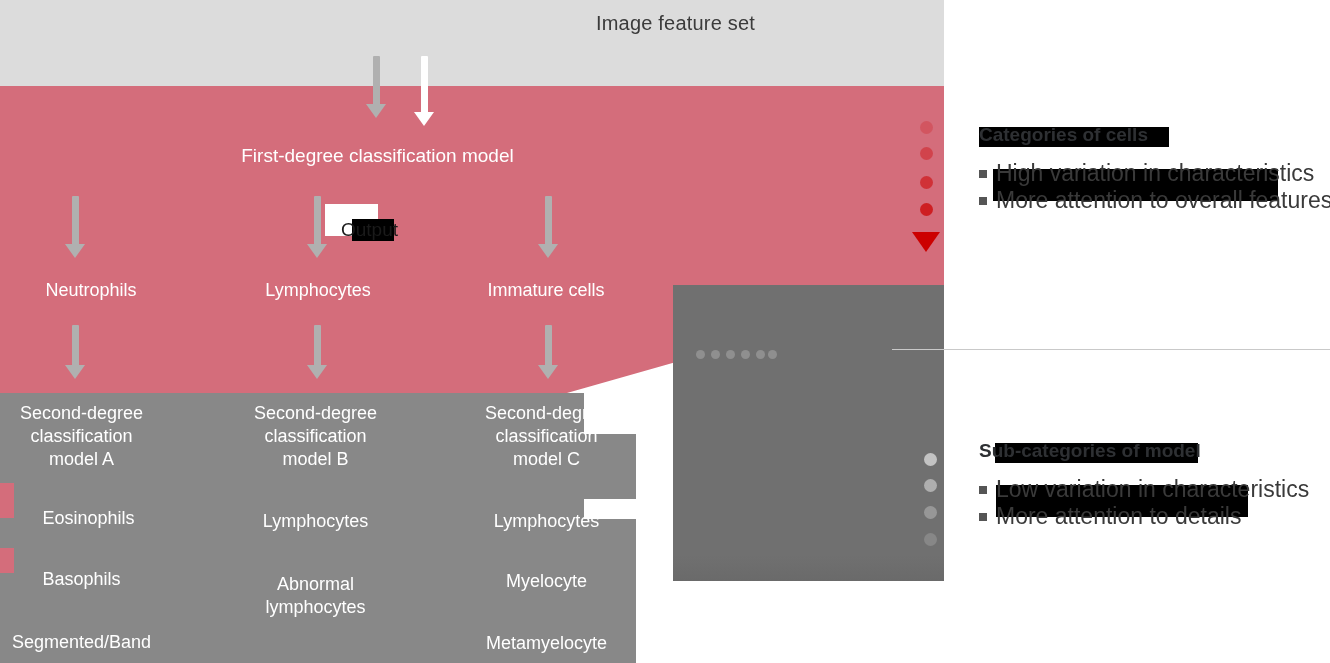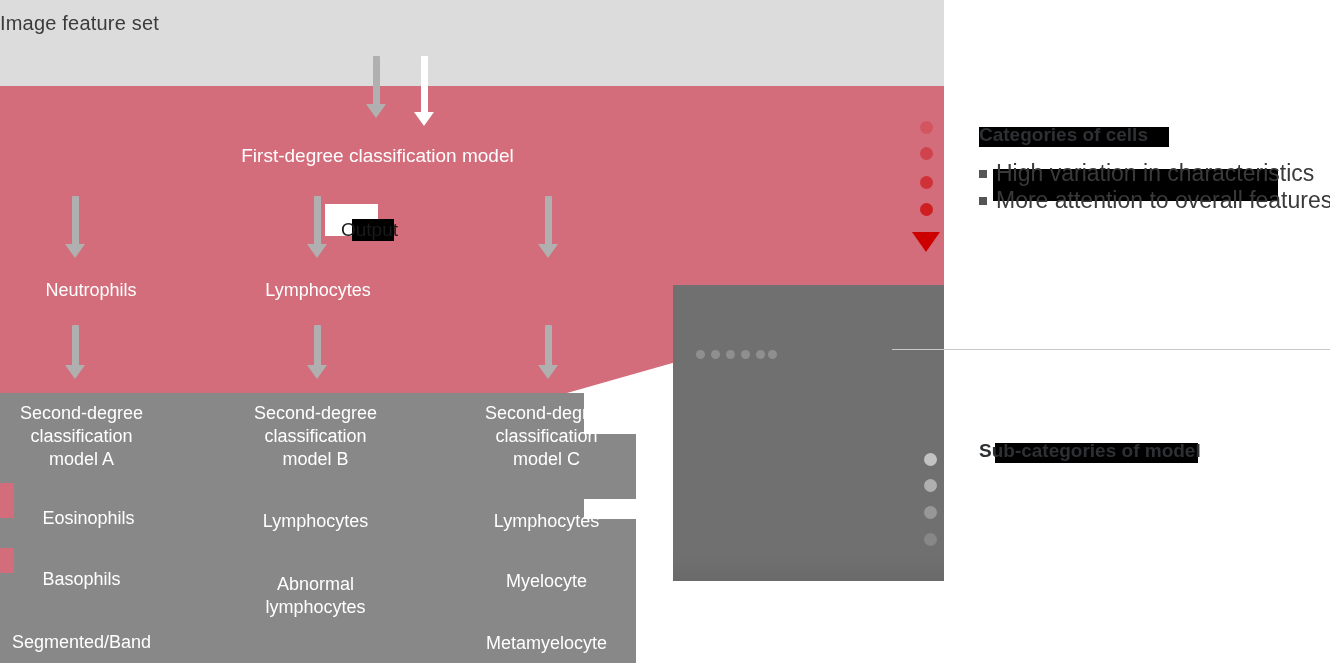--- a/index.html
+++ b/index.html
@@ -26,21 +26,21 @@
     position:absolute;left:673px;top:285px;width:271px;height:296px;
     background:#707070;
   }
   .panel-dark-fade{
     position:absolute;left:673px;top:555px;width:271px;height:26px;
     background:linear-gradient(180deg,#707070 0%,#6a6a6a 100%);
   }
 
   
   .title-top{
-    position:absolute;left:0;top:12px;width:755px;text-align:left;
+    position:absolute;left:0;top:12px;width:755px;text-align:right;
     font-size:20px;color:#3b3b3b;letter-spacing:.2px;
   }
 
   
   .first-degree{
     position:absolute;left:0;top:145px;width:755px;text-align:center;
     font-size:19px;color:#ffffff;
   }
 
   
@@ -149,20 +149,21 @@
     <div class="arr-shaft" style="left:545px;top:196px;width:7px;height:50px;"></div>
     <div class="arr-head" style="left:538px;top:244px;"></div>
   </div>
 
   <div class="outbox" style="left:325px;top:204px;width:53px;height:32px;"></div>
   <div class="redact" style="left:352px;top:219px;width:42px;height:22px;"></div>
   <div class="outlabel" style="left:341px;top:219px;">Output</div>
 
   <div class="col" style="left:0px;top:280px;width:182px;font-size:18px;">Neutrophils</div>
   <div class="col" style="left:227px;top:280px;width:182px;font-size:18px;">Lymphocytes</div>
+  <div class="col" style="left:455px;top:280px;width:182px;font-size:18px;">Immature cells</div>
 
   <div class="arrow a-gray">
     <div class="arr-shaft" style="left:72px;top:325px;width:7px;height:42px;"></div>
     <div class="arr-head" style="left:65px;top:365px;"></div>
   </div>
   <div class="arrow a-gray">
     <div class="arr-shaft" style="left:314px;top:325px;width:7px;height:42px;"></div>
     <div class="arr-head" style="left:307px;top:365px;"></div>
   </div>
   <div class="arrow a-gray">
@@ -232,15 +233,20 @@
       <li>High variation in characteristics</li>
       <li>More attention to overall features</li>
     </ul>
   </div>
 
   <div class="callout" style="left:979px;top:440px;">
     <div style="position:relative;display:inline-block;">
       <div class="redact" style="left:16px;top:3px;width:203px;height:20px;"></div>
       <h3>Sub-categories of model</h3>
     </div>
+    <ul style="margin-top:14px;position:relative;">
+      <div class="redact" style="left:17px;top:9px;width:252px;height:32px;"></div>
+      <li>Low variation in characteristics</li>
+      <li>More attention to details</li>
+    </ul>
   </div>
 
 </div>
 
 </body></html>

